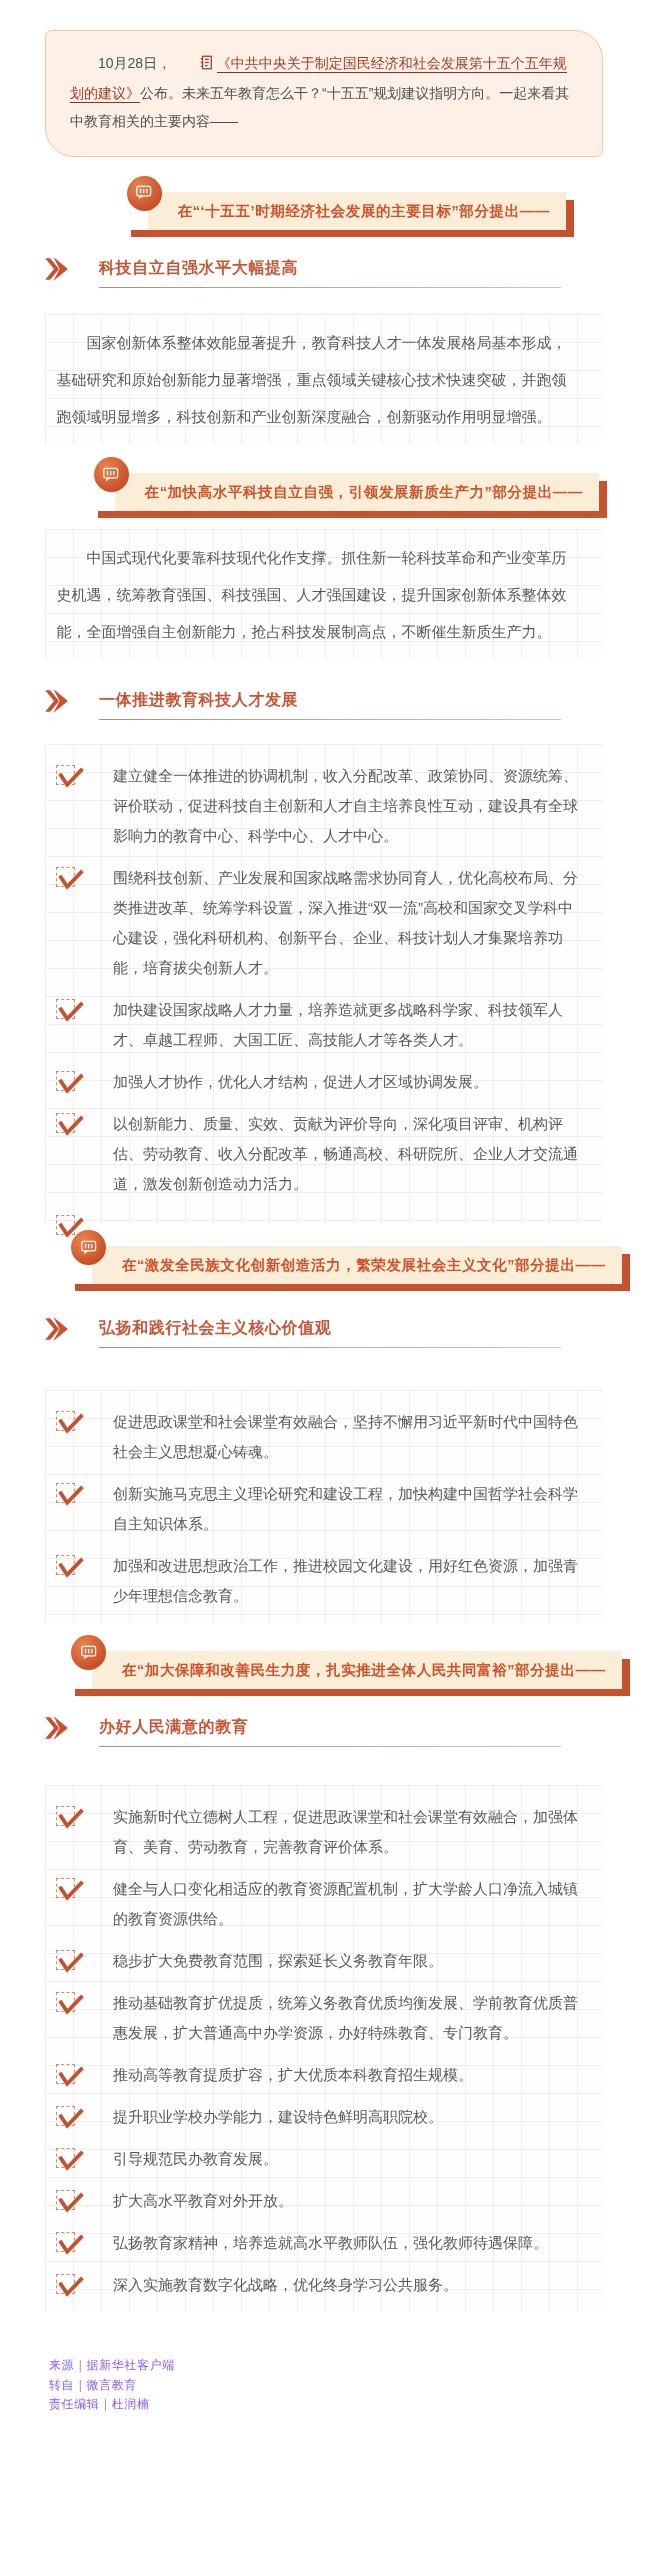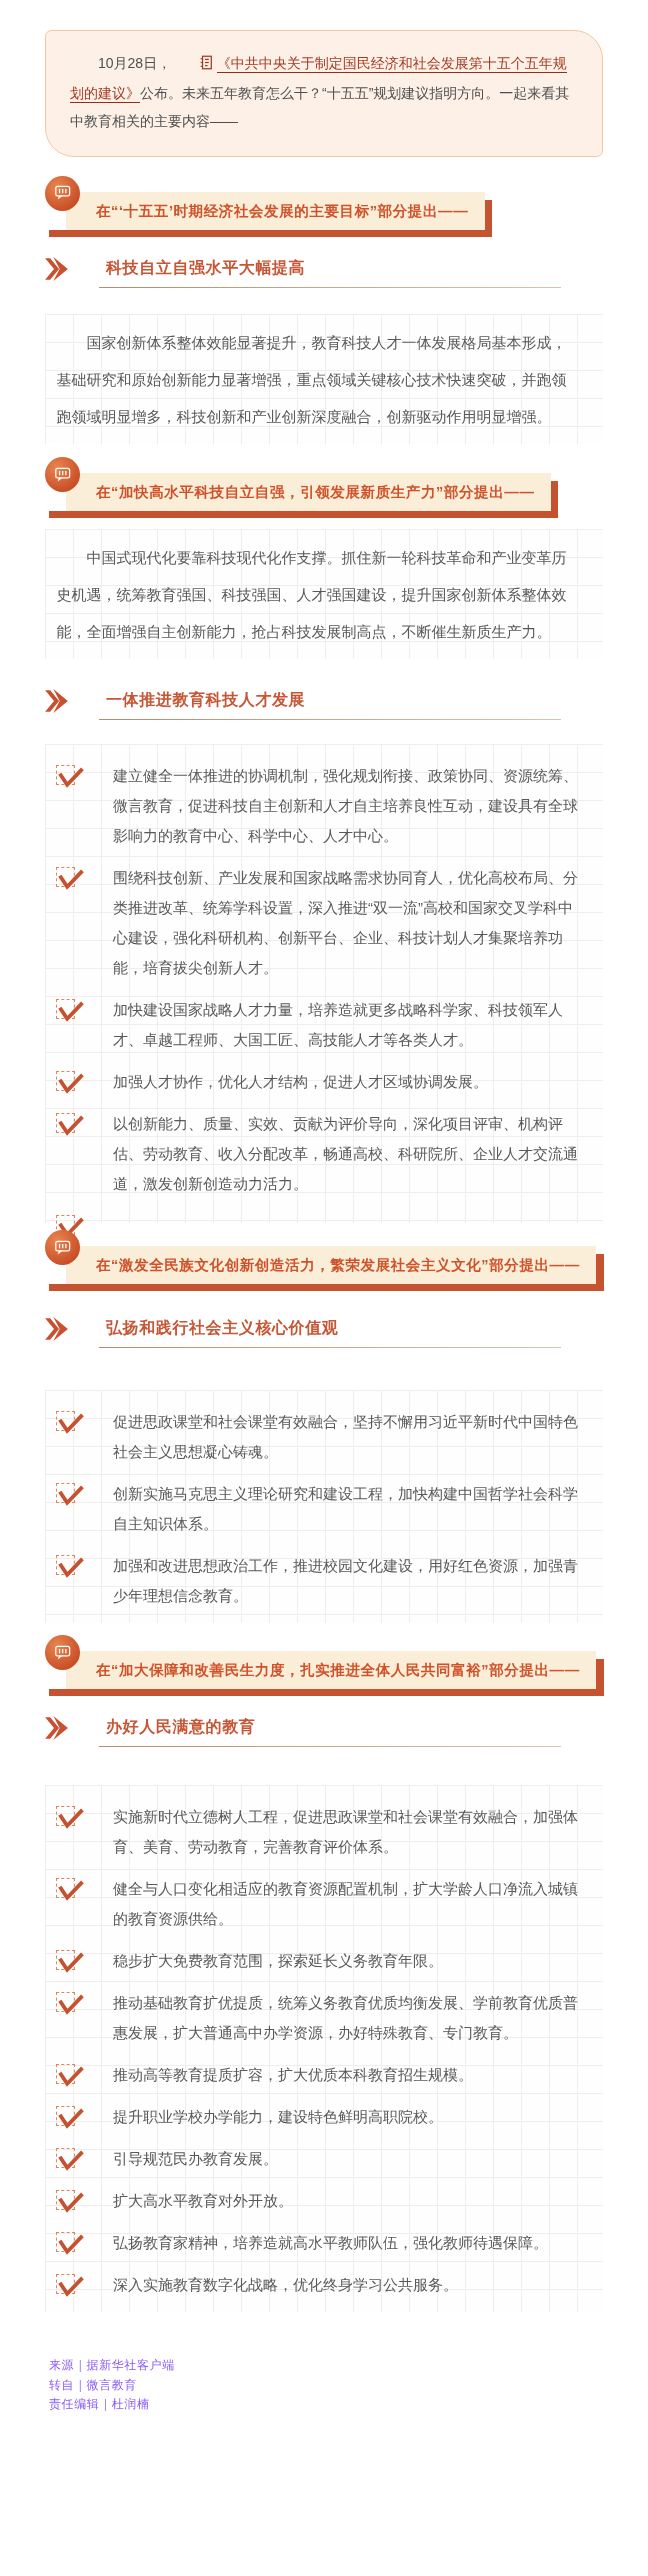--- a/index.html
+++ b/index.html
@@ -28,21 +28,21 @@
   .intro-link {
     color:#a53a23;
     text-decoration:none;
     border-bottom:1.9px solid #8f2e19;
     padding-bottom:1.3px;
     cursor:pointer;
   }
   .doc-icon { display:inline-block; vertical-align:-1.9px; margin:0 3.8px 0 1.3px; }
 
   
-  .banner { margin-left:45px; height:26px; }
+  .banner { margin-left:45px; height:26px;text-align:center; }
   .banner-box {
     position:relative;
     display:inline-block;
     margin-left:21px;
     background:#faeed8;
     height:38px;
     line-height:38px;
     padding:0 16.4px 0 30px;
     font-size:14.5px;
     font-weight:bold;
@@ -62,21 +62,21 @@
     background:radial-gradient(circle at 35% 30%, #e8854f, #c84d26 75%);
     display:flex; align-items:center; justify-content:center;
   }
   .b1 { margin-top:35px; } .b2 { margin-top:29px; } .b3 { margin-top:23px; } .b4 { margin-top:28px; }
 
   
   .subhead { margin-left:45px; position:relative; padding-left:54px; }
   .s1 { margin-top:39px; } .s2 { margin-top:30px; } .s3 { margin-top:45px; } .s4 { margin-top:39px; }
   .subhead .chev { position:absolute; left:0; top:0; }
   .subhead h2 {
-    margin:7px; font-size:16px; font-weight:bold; color:#c65635; letter-spacing:0.6px; line-height:21.4px;
+    margin:0; font-size:16px; font-weight:bold; color:#c65635; letter-spacing:0.6px; line-height:21.4px;
   }
   .subhead .rule {
     margin-top:8.2px; height:1.3px; width:462px;
     background:linear-gradient(90deg,#b98a6b,#e0c3a8);
   }
 
   
   .grid-block {
     margin:0 45px;
     background-color:#fefefe;
@@ -184,21 +184,21 @@
     <div class="rule"></div>
   </div>
 
   <div class="grid-block check-block c1">
     <div class="check-item">
       <span class="checkbox">
           <svg width="24" height="17.7" viewBox="0 0 38 28">
             <path d="M3 10 L13 25 L35 2" fill="none" stroke="#c5512f" stroke-width="6" stroke-linecap="square"></path>
           </svg>
         </span>
-      <p class="check-text">建立健全一体推进的协调机制，强化规划衔接、政策协同、资源统筹、微言教育，促进科技自主创新和人才自主培养良性互动，建设具有全球影响力的教育中心、科学中心、人才中心。</p>
+      <p class="check-text">建立健全一体推进的协调机制，收入分配改革、政策协同、资源统筹、评价联动，促进科技自主创新和人才自主培养良性互动，建设具有全球影响力的教育中心、科学中心、人才中心。</p>
     </div>
     <div class="check-item">
       <span class="checkbox">
           <svg width="24" height="17.7" viewBox="0 0 38 28">
             <path d="M3 10 L13 25 L35 2" fill="none" stroke="#c5512f" stroke-width="6" stroke-linecap="square"></path>
           </svg>
         </span>
       <p class="check-text">围绕科技创新、产业发展和国家战略需求协同育人，优化高校布局、分类推进改革、统筹学科设置，深入推进“双一流”高校和国家交叉学科中心建设，强化科研机构、创新平台、企业、科技计划人才集聚培养功能，培育拔尖创新人才。</p>
     </div>
     <div class="check-item">

